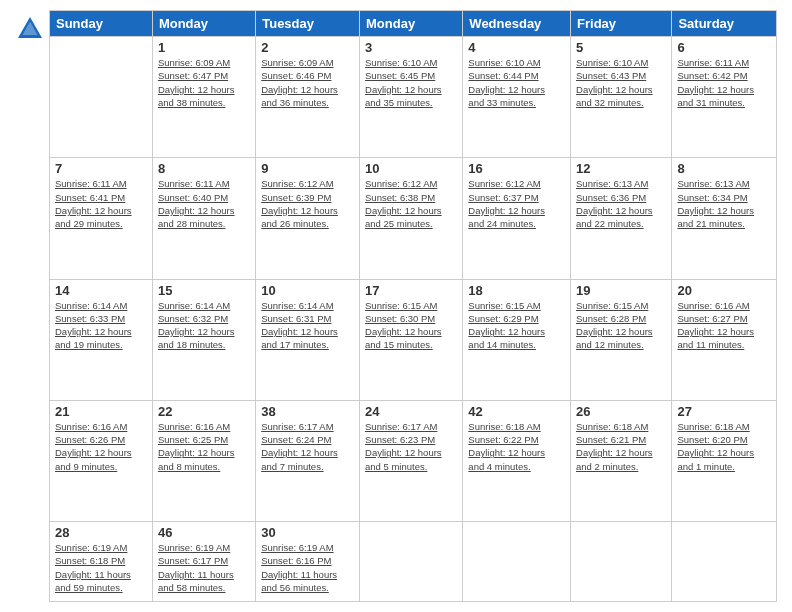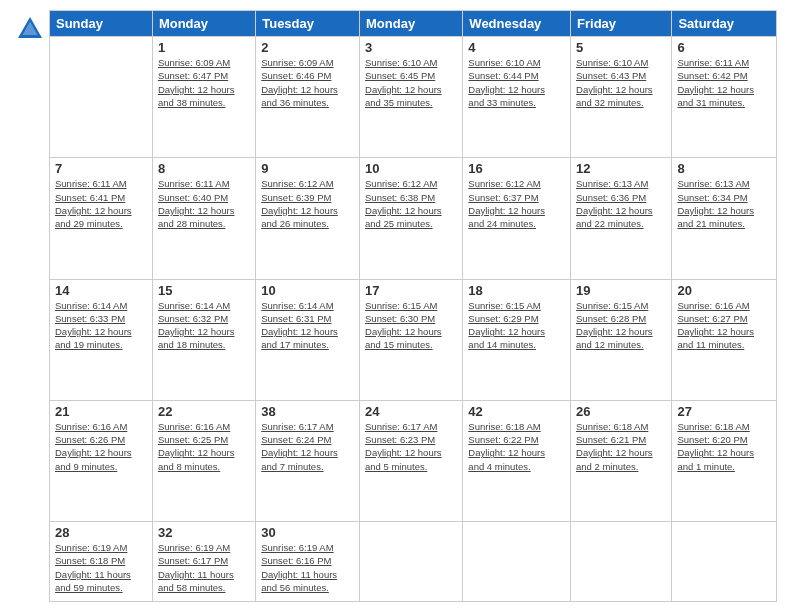--- a/index.html
+++ b/index.html
@@ -337,21 +337,21 @@
         </tr>
         <tr class="last-row">
           <td>
             <span class="day-number">28</span>
             <div class="day-detail" style="white-space: pre-line;">Sunrise: 6:19 AM
 Sunset: 6:18 PM
 Daylight: 11 hours
 and 59 minutes.</div>
           </td>
           <td>
-            <span class="day-number">32</span>
+            <span class="day-number">46</span>
             <div class="day-detail" style="white-space: pre-line;">Sunrise: 6:19 AM
 Sunset: 6:17 PM
 Daylight: 11 hours
 and 58 minutes.</div>
           </td>
           <td>
             <span class="day-number">30</span>
             <div class="day-detail" style="white-space: pre-line;">Sunrise: 6:19 AM
 Sunset: 6:16 PM
 Daylight: 11 hours

